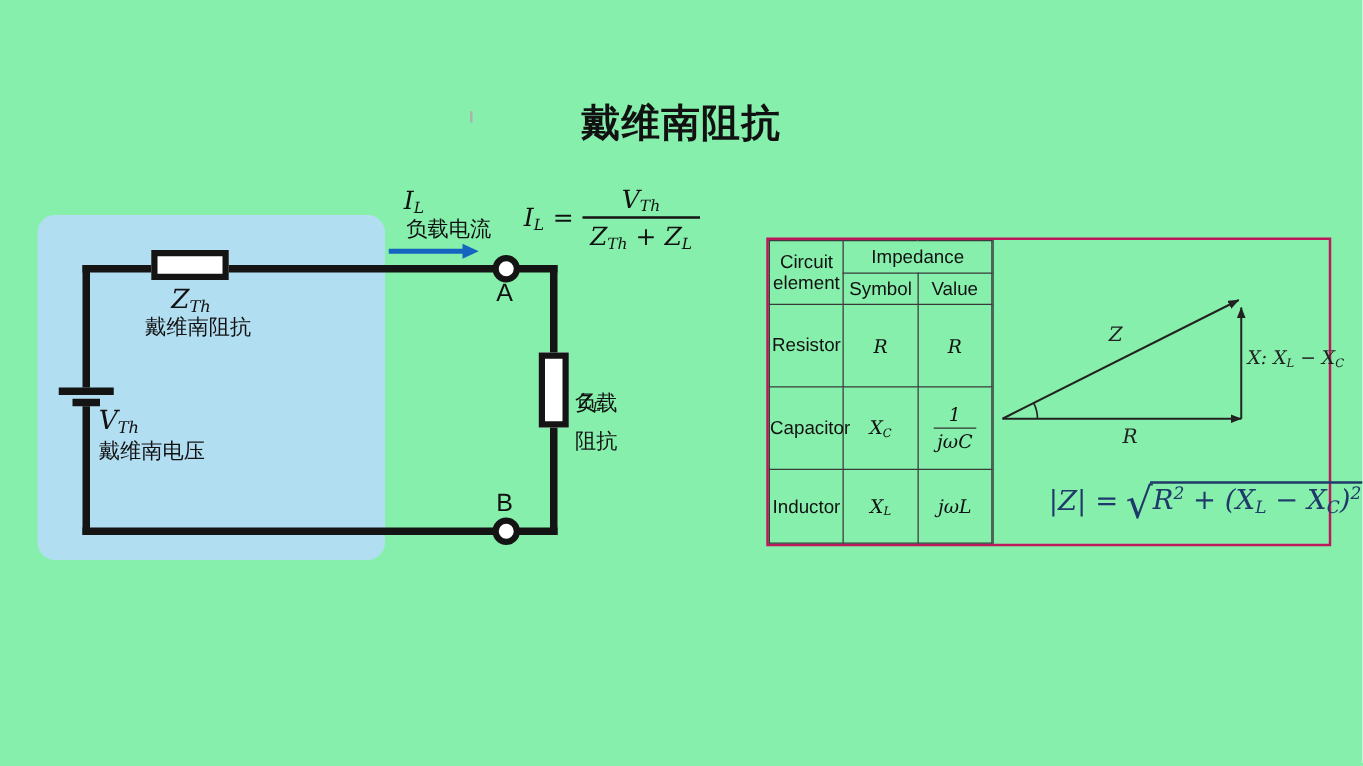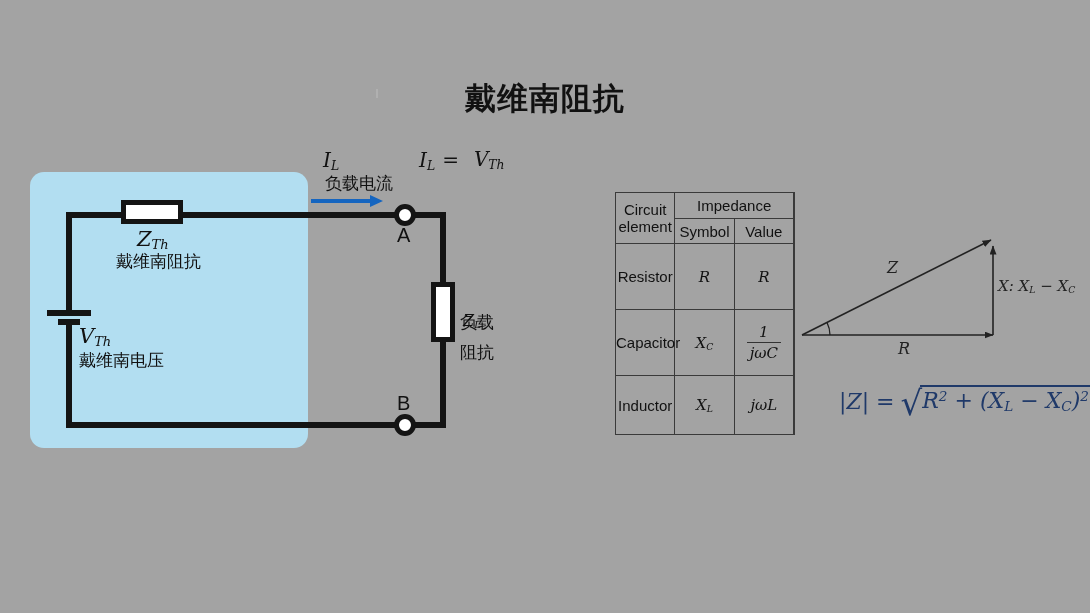--- a/index.html
+++ b/index.html
@@ -1,16 +1,16 @@
 <!DOCTYPE html>
 <html><head>
 <meta charset="utf-8">
 <style>
   html,body{margin:0;padding:0;background:#fff;}
-  .stage{position:relative;width:1090px;height:613px;background:#a3a3a3;overflow:hidden;
+  .stage{position:relative;width:1090px;height:613px;background:#86efac;overflow:hidden;
          font-family:"Liberation Sans",sans-serif;color:#111;}
   .abs{position:absolute;}
   .cn{font-family:"Liberation Sans",sans-serif;}
   .math{font-family:"DejaVu Serif",serif;font-style:italic;}
   .math sub{font-size:0.62em;font-style:italic;vertical-align:-0.25em;line-height:1;}
   .math sup{font-size:0.62em;font-style:italic;vertical-align:0.55em;line-height:1;}
 
   
   .main-title{left:0;top:78px;width:1090px;text-align:center;font-size:31px;font-weight:700;letter-spacing:1px;}
   .stray{left:376px;top:89px;width:2px;height:9px;background:#b0b0b0;}
@@ -31,21 +31,21 @@
       border-top:6px solid transparent;border-bottom:6px solid transparent;border-left:13px solid #1565c0;}
 
   
   .il-formula{left:419px;top:147px;display:flex;align-items:center;gap:7px;font-size:20px;}
   .frac{display:inline-flex;flex-direction:column;align-items:center;}
   .frac .num{padding:0 8px 1px;}
   .frac .den{border-top:2px solid #141414;padding:2px 6px 0;white-space:nowrap;}
 
   
   .panel-title{left:613px;top:152px;width:452px;text-align:center;font-size:21px;}
-  .panel{left:613px;top:190px;width:452px;height:247px;border:2px solid #a3a3a3;box-sizing:border-box;
+  .panel{left:613px;top:190px;width:452px;height:247px;border:2px solid #be185d;box-sizing:border-box;
          display:flex;flex-direction:row;}
   .table-wrap{width:180px;height:100%;border-right:1px solid #3a3a3a;box-sizing:border-box;}
   table.imp{border-collapse:collapse;width:100%;height:100%;table-layout:fixed;}
   table.imp td{border:1px solid #3a3a3a;text-align:center;vertical-align:middle;font-size:15px;padding:0;}
   table.imp tr:nth-child(1) td{height:25px;}
   table.imp tr:nth-child(2) td{height:24px;}
   table.imp tr:nth-child(3) td{height:65px;}
   table.imp tr:nth-child(4) td{height:65px;}
   td.sym{font-size:17px;}
   .cellfrac{display:inline-flex;flex-direction:column;align-items:center;font-size:15px;}
@@ -109,20 +109,21 @@
 
   <div class="mlabel math" style="left:463px;top:287px;font-size:16px;margin-top:24px;"><span>Z</span><sub>L</sub></div>
   <div class="clabel cn" style="left:460px;top:311px;">负载</div>
   <div class="clabel cn" style="left:460px;top:341px;">阻抗</div>
 
   <div class="abs il-formula math">
     <span><span>I</span><sub>L</sub></span>
     <span style="font-style:normal;">=</span>
     <span class="frac">
       <span class="num"><span>V</span><sub>Th</sub></span>
+      <span class="den"><span>Z</span><sub>Th</sub><span> + </span><span>Z</span><sub>L</sub></span>
     </span>
   </div>
 
 
   <div class="abs panel">
     <div class="table-wrap">
       <table class="imp">
         <tbody>
             <tr>
           <td rowspan="2">Circuit element</td>

